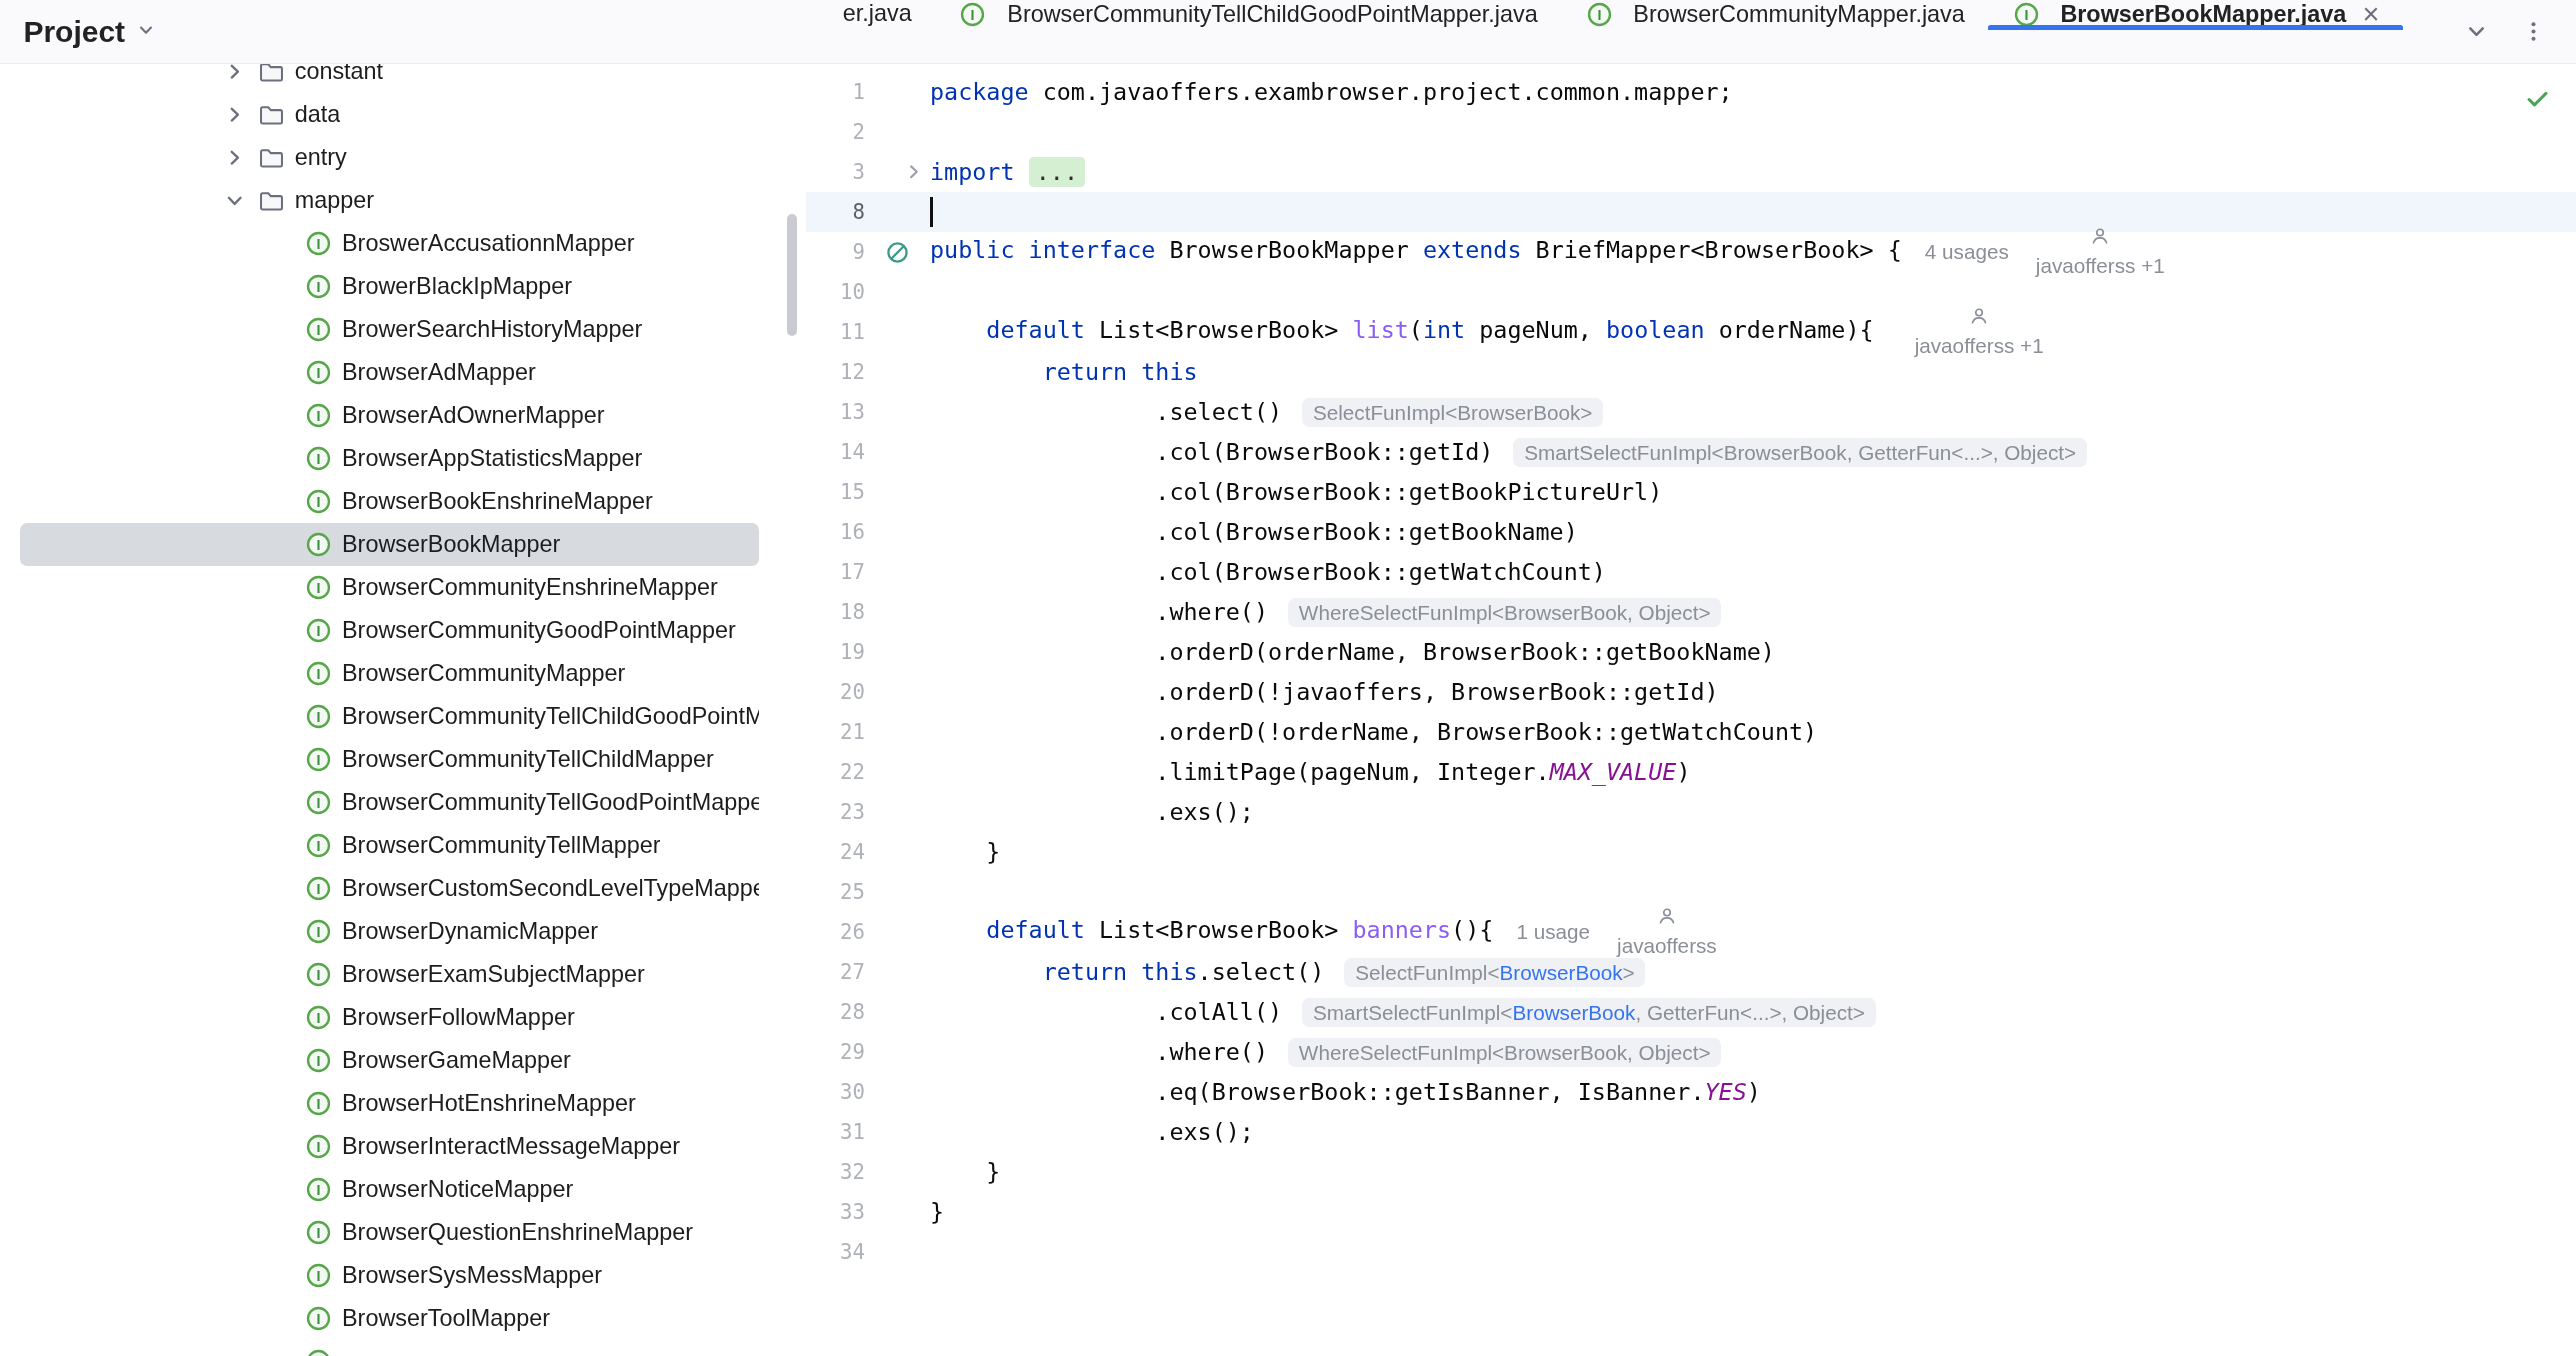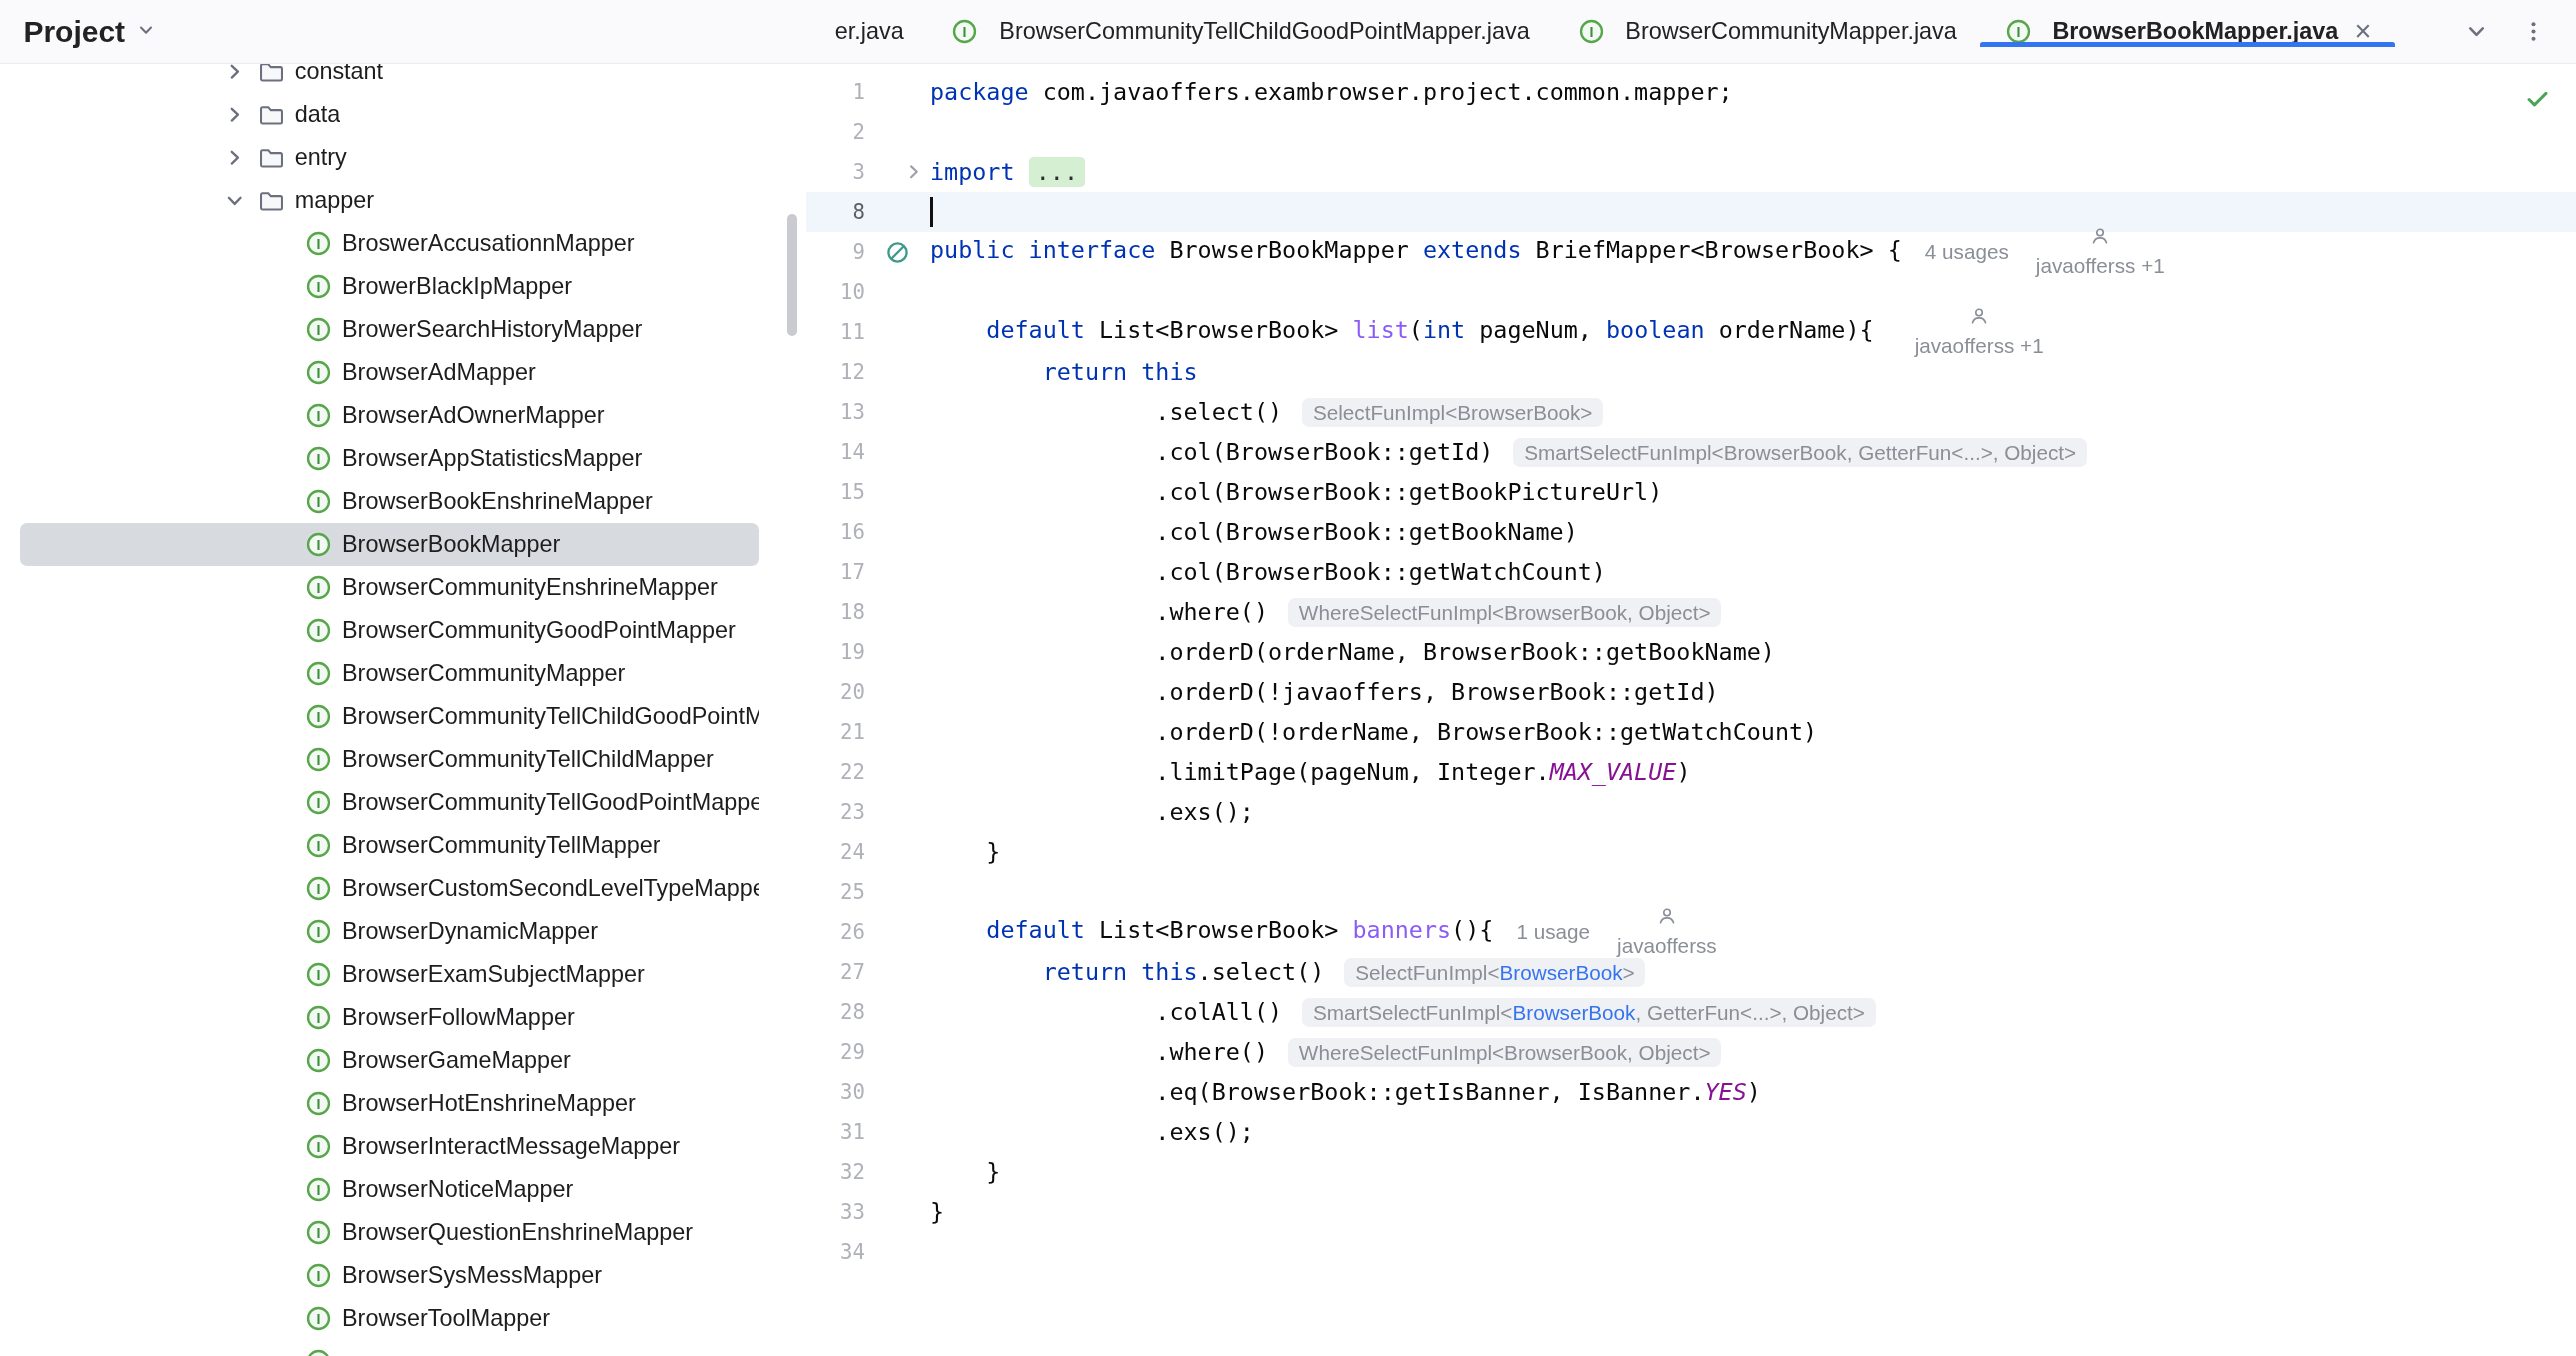--- a/index.html
+++ b/index.html
@@ -5,21 +5,21 @@
   html,body{margin:0;padding:0;}
   body{
     width:2576px;height:1356px;overflow:hidden;background:#fff;
     font-family:"Liberation Sans",sans-serif;color:#1d1d1f;
   }
   
   .topbar{position:absolute;left:0;top:0;width:2576px;height:63px;background:#FAFAFC;
     border-bottom:0.9px solid #ECECEF;display:flex;align-items:stretch;z-index:5;}
   .topbar-left{width:806px;flex:none;display:flex;align-items:center;padding-left:23.4px;gap:10.8px;}
   .topbar-title{font-size:30px;font-weight:700;color:#222;}
-  .tabs{display:flex;align-items:center;flex:1;min-width:0;overflow:hidden;}
+  .tabs{display:flex;align-items:flex-start;flex:1;min-width:0;overflow:hidden;margin-left:8px;}
   .tab{display:flex;align-items:center;gap:10.8px;padding:0 23.4px;font-size:23.4px;color:#222;
     position:relative;white-space:nowrap;}
   .tab.first{padding-left:5.4px;}
   .tab.active{font-weight:700;}
   .tab.active::after{content:"";position:absolute;left:0;right:0;bottom:-0.9px;height:5.4px;
     background:#3574F0;border-radius:2.7px 2.7px 0 0;}
   .tab .close{font-size:29px;color:#6C707E;margin-left:5.4px;line-height:1;font-weight:400;}
   .tab .ticon{display:flex;align-items:center;}
   .tab-actions{display:flex;align-items:center;gap:32px;padding:0 30.5px;margin-left:auto;flex:none;}
   .tab-actions .abtn{display:flex;align-items:center;justify-content:center;}

